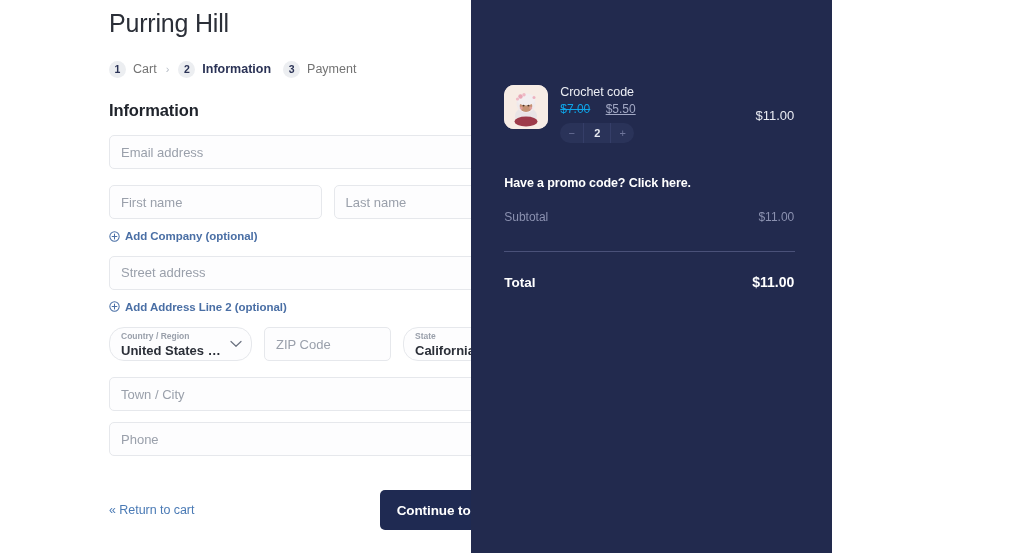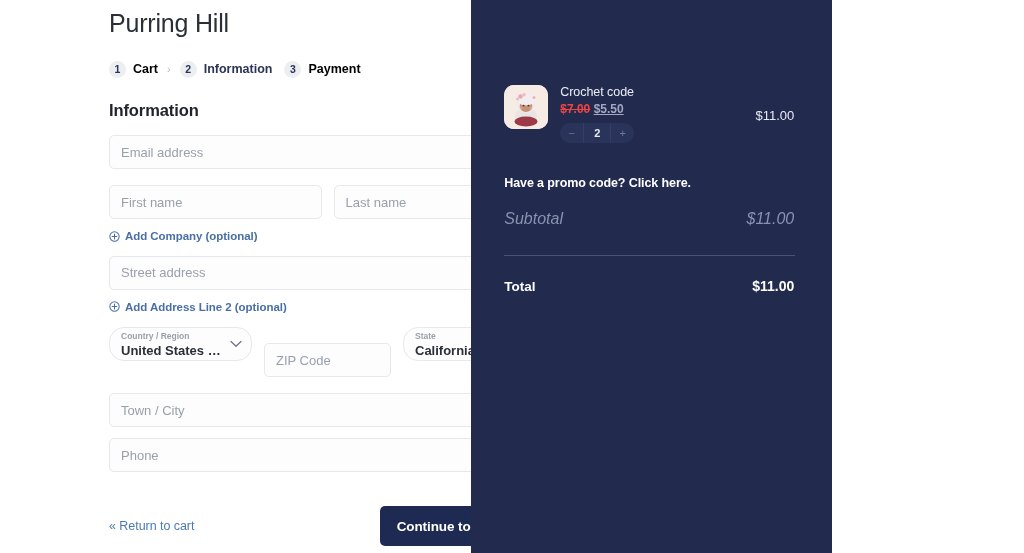--- a/index.html
+++ b/index.html
@@ -67,22 +67,22 @@
     font-size: 10.5px;
     font-weight: 700;
     display: flex;
     align-items: center;
     justify-content: center;
     line-height: 1;
   }
   .step-label {
     font-size: 12.5px;
     margin-left: 7px;
-    color: #000000;
-    font-weight: 700;
+    color: #737373;
+    font-weight: 400;
   }
   .step.active .step-label {
     color: #2b3356;
     font-weight: 700;
   }
   .crumb-sep {
     color: #b6bcc6;
     font-size: 11px;
     margin: 0 9px 0 9px;
     line-height: 1;
@@ -147,21 +147,21 @@
   .mt-town { margin-top: 16px; }
   .mt-phone { margin-top: 11px; }
 
   
   .selectrow {
     display: flex;
     gap: 12px;
     margin-top: 11px;
   }
   .sel-country { flex: 0 0 143px; }
-  .sel-zip     { flex: 1 1 auto; margin-top: 16px; }
+  .sel-zip     { flex: 1 1 auto; }
   .sel-state   { flex: 0 0 143px; }
 
   .selectbox {
     box-sizing: border-box;
     position: relative;
     height: 34px;
     border: 1px solid #e6e8ec;
     border-radius: 15px;
     background: #fdfdfe;
     padding: 3px 11px 8px 11px;
@@ -265,28 +265,26 @@
     letter-spacing: -0.05px;
   }
   .item-prices {
     margin-top: 2px;
     font-size: 12px;
     line-height: 15px;
     color: #9096b4;
   }
   .price-old {
     text-decoration: line-through;
-    color: #ef4444;
-    font-weight: bold;
+    color: #0ea5e9;
   }
   .price-new {
     text-decoration: underline;
     color: #a2a8c4;
-    margin-left: 0;
-    font-weight: bold;
+    margin-left: 12px;
   }
   .stepper {
     margin-top: 6px;
     display: inline-flex;
     align-items: stretch;
     height: 20px;
     border-radius: 10px;
     background: #2a3359;
     overflow: hidden;
   }
@@ -334,23 +332,22 @@
     text-decoration: none;
     cursor: pointer;
     letter-spacing: -0.1px;
   }
 
   .totals-row {
     display: flex;
     justify-content: space-between;
     align-items: center;
     margin-top: 20px;
-    font-size: 16px;
+    font-size: 12px;
     color: #8b91b0;
-    font-style: italic;
   }
   .divider {
     height: 1px;
     background: #4a5179;
     margin-top: 27px;
     width: 291px;
   }
   .grand-row {
     display: flex;
     justify-content: space-between;

